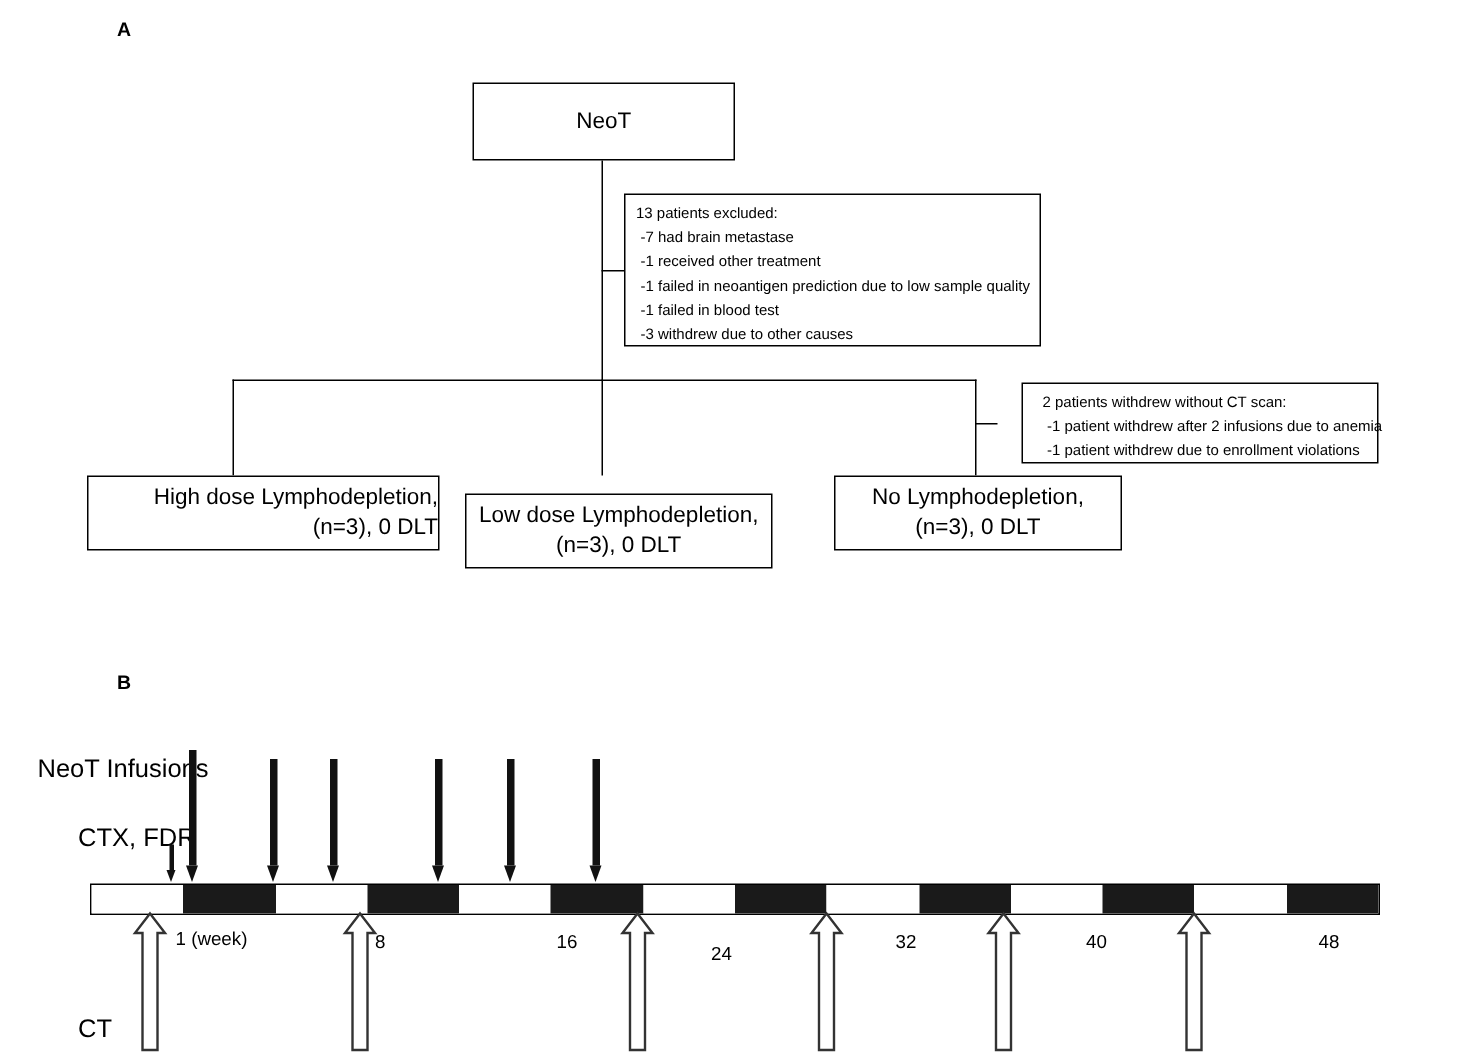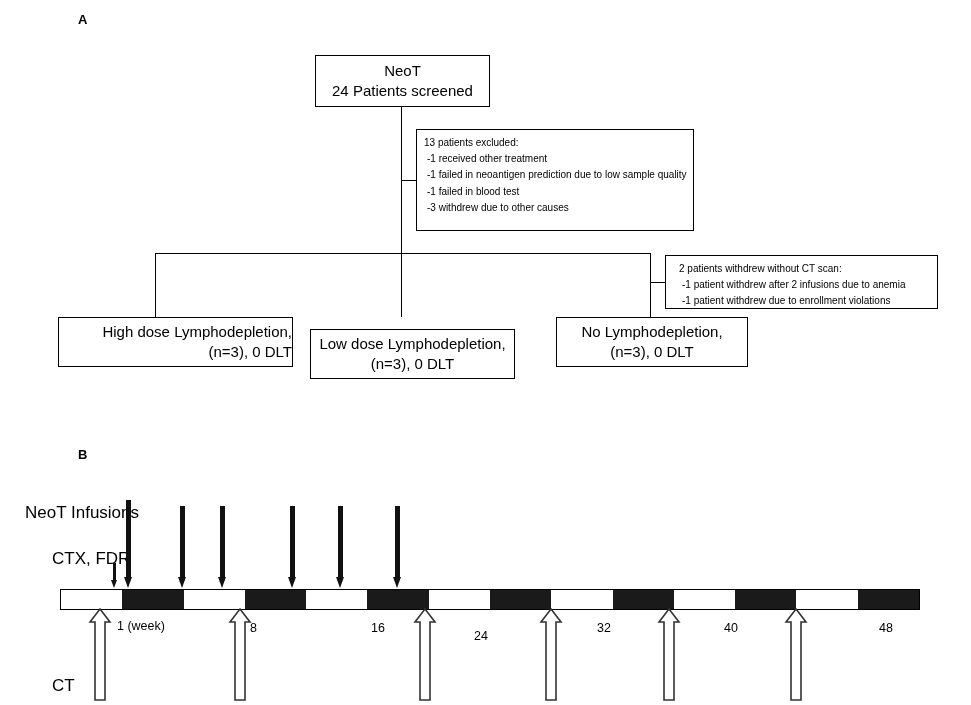--- a/index.html
+++ b/index.html
@@ -134,44 +134,44 @@
 </style>
 </head>
 <body>
 
 <div id="figure">
 
   <div class="panel-label" style="left:78px; top:12px;">A</div>
 
   <div class="flow-box box-top" style="left:315px; top:55px; width:175px; height:52px;">
     <span class="ln">NeoT</span>
-    <span class="ln">24 Patients screened</span>
   </div>
 
   <div class="conn conn-v" style="left:401px; top:107px; height:147px;"></div>
 
   <div class="conn conn-h" style="left:401px; top:180px; width:15px;"></div>
 
   <div class="note-box" style="left:416px; top:129px; width:278px; height:102px;">
     <span class="ln">13 patients excluded:</span>
+    <span class="ln ind">-7 had brain metastase</span>
     <span class="ln ind">-1 received other treatment</span>
     <span class="ln ind">-1 failed in neoantigen prediction due to low sample quality</span>
     <span class="ln ind">-1 failed in blood test</span>
     <span class="ln ind">-3 withdrew due to other causes</span>
   </div>
 
   <div class="conn conn-h" style="left:155px; top:253px; width:496px;"></div>
 
   <div class="conn conn-v" style="left:155px; top:253px; height:64px;"></div>
   <div class="conn conn-v" style="left:401px; top:253px; height:64px;"></div>
   <div class="conn conn-v" style="left:650px; top:253px; height:64px;"></div>
 
   <div class="conn conn-h" style="left:650px; top:282px; width:15px;"></div>
 
-  <div class="note-box" style="left:665px; top:255px; width:273px; height:54px;padding-left:13px;">
+  <div class="note-box" style="left:681px; top:255px; width:238px; height:54px;padding-left:13px;">
     <span class="ln">2 patients withdrew without CT scan:</span>
     <span class="ln ind">-1 patient withdrew after 2 infusions due to anemia</span>
     <span class="ln ind">-1 patient withdrew due to enrollment violations</span>
   </div>
 
   <div class="flow-box box-arm" style="left:58px; top:317px; width:235px; height:50px;align-items:flex-end;">
     <span class="ln">High dose Lymphodepletion,</span>
     <span class="ln">(n=3), 0 DLT</span>
   </div>
 

